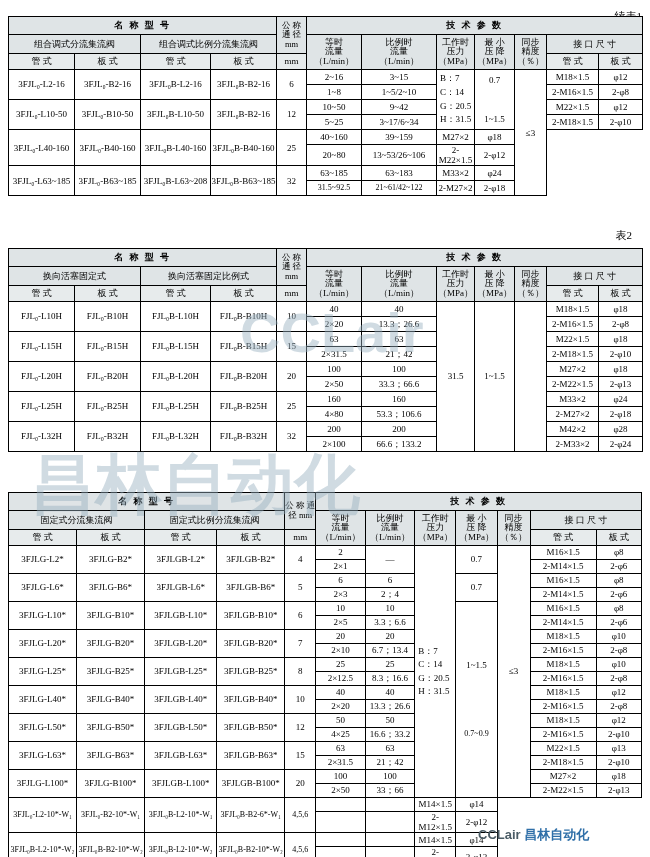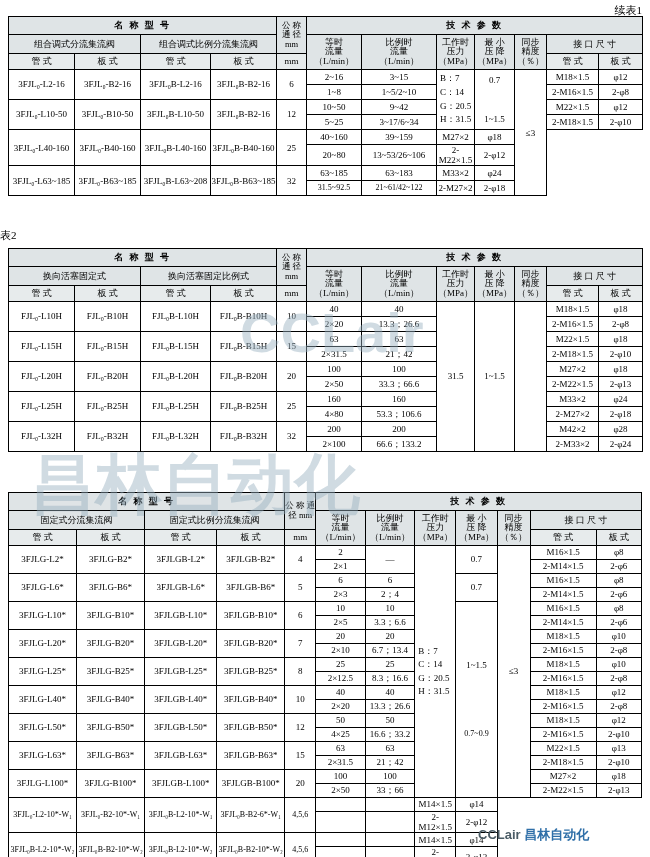--- a/index.html
+++ b/index.html
@@ -6,27 +6,27 @@
   body{
     width:650px;height:857px;
     background:#ffffff;
     font-family:"Liberation Serif", serif;
     color:#000;
     position:relative;
     overflow:hidden;
   }
   .page{position:relative;width:650px;height:857px;}
   .cont-label{
-    position:absolute;right:8px;top:3px;font-size:11px;
+    position:absolute;right:8px;top:9px;font-size:11px;
   }
   .sec-title{
     font-size:12px;font-weight:bold;margin:0;
     padding:0 0 0 22px;
   }
-  .tbl-label{font-size:11px;text-align:left;padding-right:10px;}
+  .tbl-label{font-size:11px;text-align:right;padding-right:18px;margin-left:30px;}
   table{
     border-collapse:collapse;
     font-size:9px;
     table-layout:fixed;
   }
   table td,table th{
     border:1px solid #000;
     text-align:center;
     vertical-align:middle;
     padding:0;

